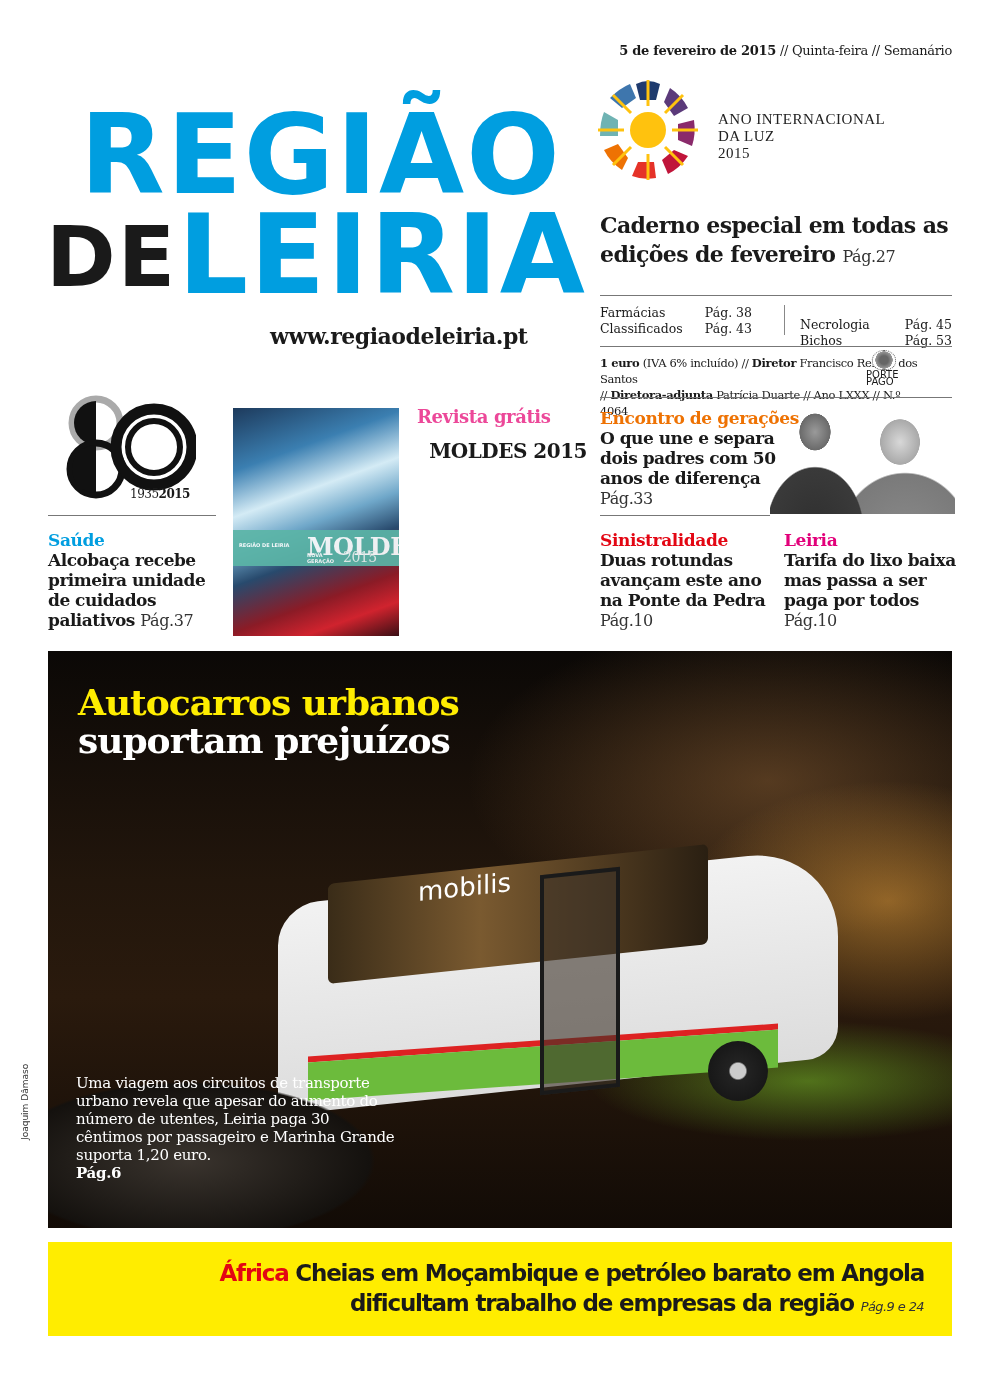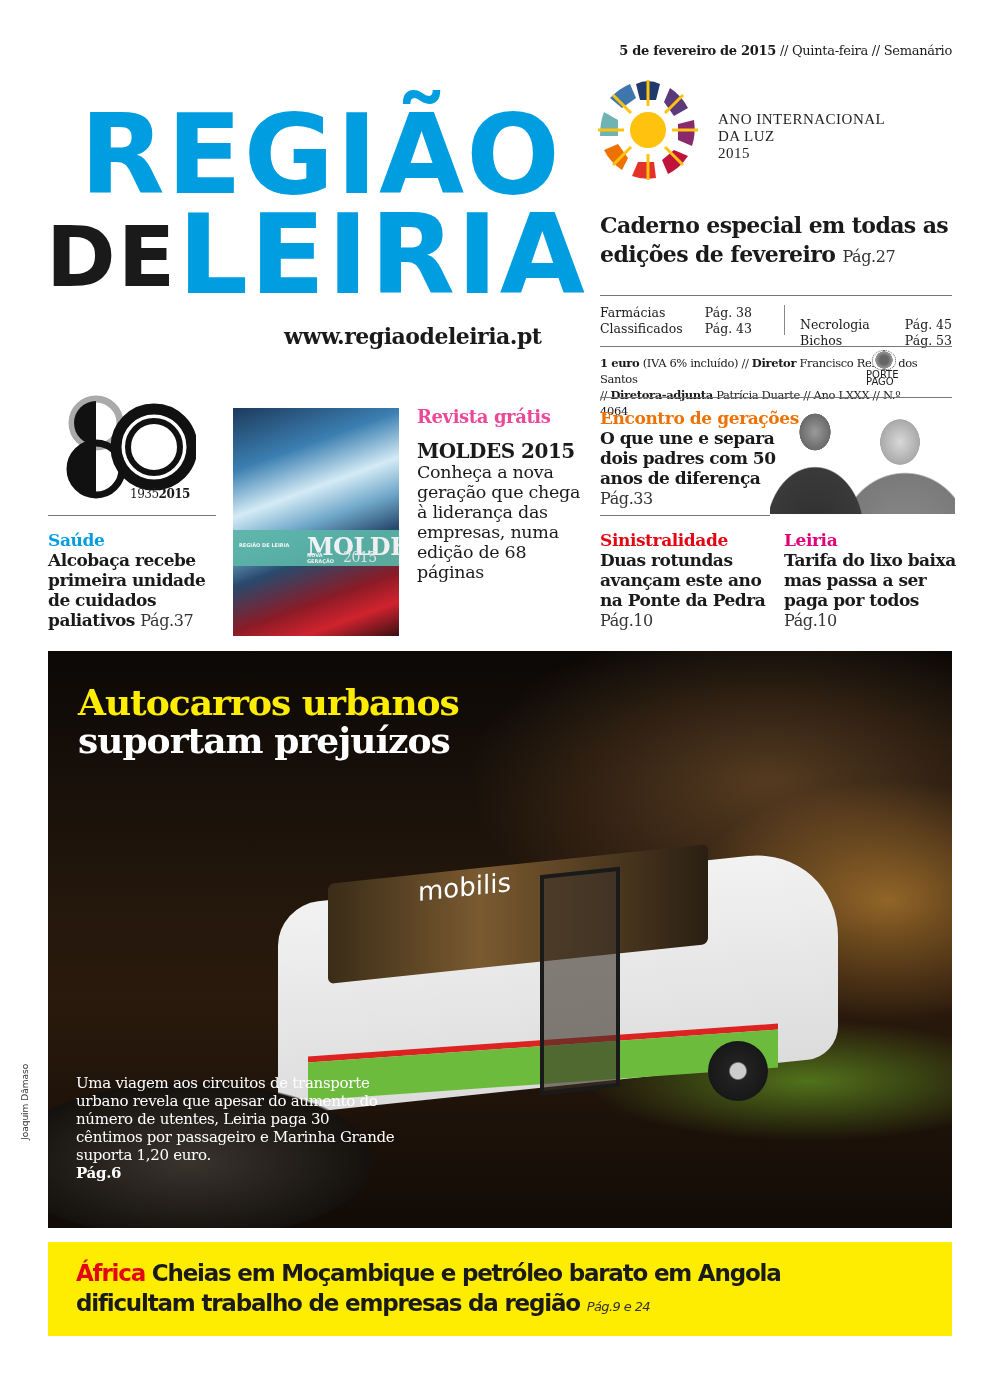--- a/index.html
+++ b/index.html
@@ -10,21 +10,21 @@
 
   
   .dateline { left: 560px; top: 43px; width: 392px; text-align: right; font-size: 13px; letter-spacing: -0.3px; }
   .dateline b { font-weight: bold; }
 
   
   .mast-line { font-family: "DejaVu Sans", sans-serif; font-weight: bold; letter-spacing: 2px; line-height: 1; }
   .mast-1 { left: 80px; top: 100px; font-size: 110px; color: #009ee0; -webkit-text-stroke: 0px; }
   .mast-de { left: 46px; top: 215px; font-size: 84px; color: #1a1a1a; }
   .mast-leiria { left: 178px; top: 200px; font-size: 110px; color: #009ee0; }
-  .url { left: 284px; top: 323px; font-size: 22px; font-weight: bold; letter-spacing: -0.5px; }
+  .url { left: 270px; top: 323px; font-size: 22px; font-weight: bold; letter-spacing: -0.5px; }
 
   
   .iyl-logo { left: 598px; top: 80px; width: 100px; height: 100px; }
   .iyl-text { left: 718px; top: 111px; font-family: Liberation Serif, serif; font-size: 15px; line-height: 17px; color: #222; letter-spacing: 0.5px; }
 
   .special { left: 600px; top: 211px; width: 360px; font-size: 22px; font-weight: bold; line-height: 29px; letter-spacing: -0.6px; }
   .pg { font-weight: normal; font-size: 16px; color: #333; letter-spacing: -0.4px; }
 
   .hr { background: #777; height: 1px; }
 
@@ -56,21 +56,21 @@
   .cover { left: 233px; top: 408px; width: 166px; height: 228px; overflow: hidden;
            background: linear-gradient(160deg, #1d3a5c 0%, #3b7fb1 22%, #d4ebf5 38%, #6fa7c9 50%, #284a6d 62%, #8b1b26 78%, #d0232e 88%, #3a0f14 100%); }
   .cover .band { position: absolute; left: 0; top: 122px; width: 100%; height: 36px; background: #5bb5a7; opacity: 0.92; }
   .cover .band .brand { position: absolute; left: 6px; top: 12px; font-family: "DejaVu Sans", sans-serif; font-size: 5px; font-weight: bold; color: #fff; line-height: 6px; }
   .cover .band .title { position: absolute; left: 74px; top: 2px; font-size: 24px; font-weight: bold; color: #fff; letter-spacing: -0.5px; }
   .cover .band .sub { position: absolute; left: 74px; top: 22px; font-family: "DejaVu Sans", sans-serif; font-size: 5px; color: #fff; line-height: 6px; font-weight: bold; }
   .cover .band .yr { position: absolute; left: 110px; top: 19px; font-size: 14px; color: #e6f4f1; letter-spacing: -0.5px; }
 
   .revista { left: 417px; top: 407px; width: 170px; }
   .revista .kicker { color: #ec4899; font-size: 18px; }
-  .revista .head { margin-top: 14px; font-size: 20px; font-weight: bold; line-height: 21px; letter-spacing: -0.5px; }
+  .revista .head { margin-top: 14px; font-size: 20px; font-weight: bold; line-height: 21px; letter-spacing: -0.5px; text-align: right; }
   .revista .body { font-size: 17.5px; line-height: 20px; letter-spacing: -0.3px; }
 
   .encontro { left: 600px; top: 408px; width: 200px; }
   .encontro .kicker { color: #ee7203; }
   .priests { left: 770px; top: 402px; width: 185px; height: 112px;
              background: radial-gradient(ellipse 22px 26px at 45px 30px, #9a9a9a 0%, #6a6a6a 70%, transparent 72%),
                          radial-gradient(ellipse 28px 32px at 130px 40px, #d8d8d8 0%, #a9a9a9 70%, transparent 72%),
                          radial-gradient(ellipse 60px 80px at 45px 130px, #2f2f2f 0%, #3a3a3a 80%, transparent 82%),
                          radial-gradient(ellipse 80px 85px at 135px 140px, #8a8a8a 0%, #7a7a7a 80%, transparent 82%); }
 
@@ -97,21 +97,21 @@
   .car { position: absolute; left: 0; top: 390px; width: 430px; height: 200px; background: radial-gradient(ellipse 260px 110px at 140px 120px, #3a342e 0%, #14110e 70%, transparent 72%); }
 
   .hero-title { position: absolute; left: 30px; top: 32px; font-size: 36px; font-weight: bold; line-height: 38px; letter-spacing: -1px; color: #fff; }
   .hero-title .k { color: #ffed00; }
   .hero-caption { position: absolute; left: 28px; top: 423px; width: 320px; font-size: 15px; line-height: 18px; color: #fff; letter-spacing: -0.3px; }
   .hero-caption b { font-weight: bold; }
   .credit { left: 20px; top: 1140px; transform: rotate(-90deg); transform-origin: left top; font-family: "DejaVu Sans", sans-serif; font-size: 9px; color: #333; width: 120px; }
 
   
   .africa { left: 48px; top: 1242px; width: 904px; height: 94px; background: #ffed00; padding: 16px 28px; }
-  .africa .line { font-family: "DejaVu Sans", sans-serif; font-weight: bold; font-size: 23px; line-height: 30px; letter-spacing: -1.2px; color: #1a1a1a; }
+  .africa .line { font-family: "DejaVu Sans", sans-serif; font-weight: bold; font-size: 23px; line-height: 30px; letter-spacing: -1.2px; color: #1a1a1a; text-align: right; }
   .africa .k { color: #e30613; }
   .africa .pg { font-family: "DejaVu Sans", sans-serif; font-weight: normal; font-size: 13px; letter-spacing: -0.6px; font-style: italic; }
 </style>
 </head>
 <body>
 
 <div class="abs dateline">
   <b>5 de fevereiro de 2015</b>
   <span>// Quinta-feira</span>
   <span>// Semanário</span>
@@ -238,21 +238,20 @@
       <div>NOVA</div>
       <div>GERAÇÃO</div>
     </div>
     <div class="yr">2015</div>
   </div>
 </div>
 
 <div class="abs revista">
   <div class="kicker">Revista grátis</div>
   <div class="head">MOLDES 2015</div>
-  <div class="body">Conheça a nova geração que chega à liderança das empresas, numa edição de 68 páginas</div>
 </div>
 
 <div class="abs priests"></div>
 <div class="abs encontro story">
   <div class="kicker">Encontro de gerações</div>
   <div class="story-body">
     <span>O que une e separa dois padres com 50 anos de diferença</span>
     <span class="pg">Pág.33</span>
   </div>
 </div>

